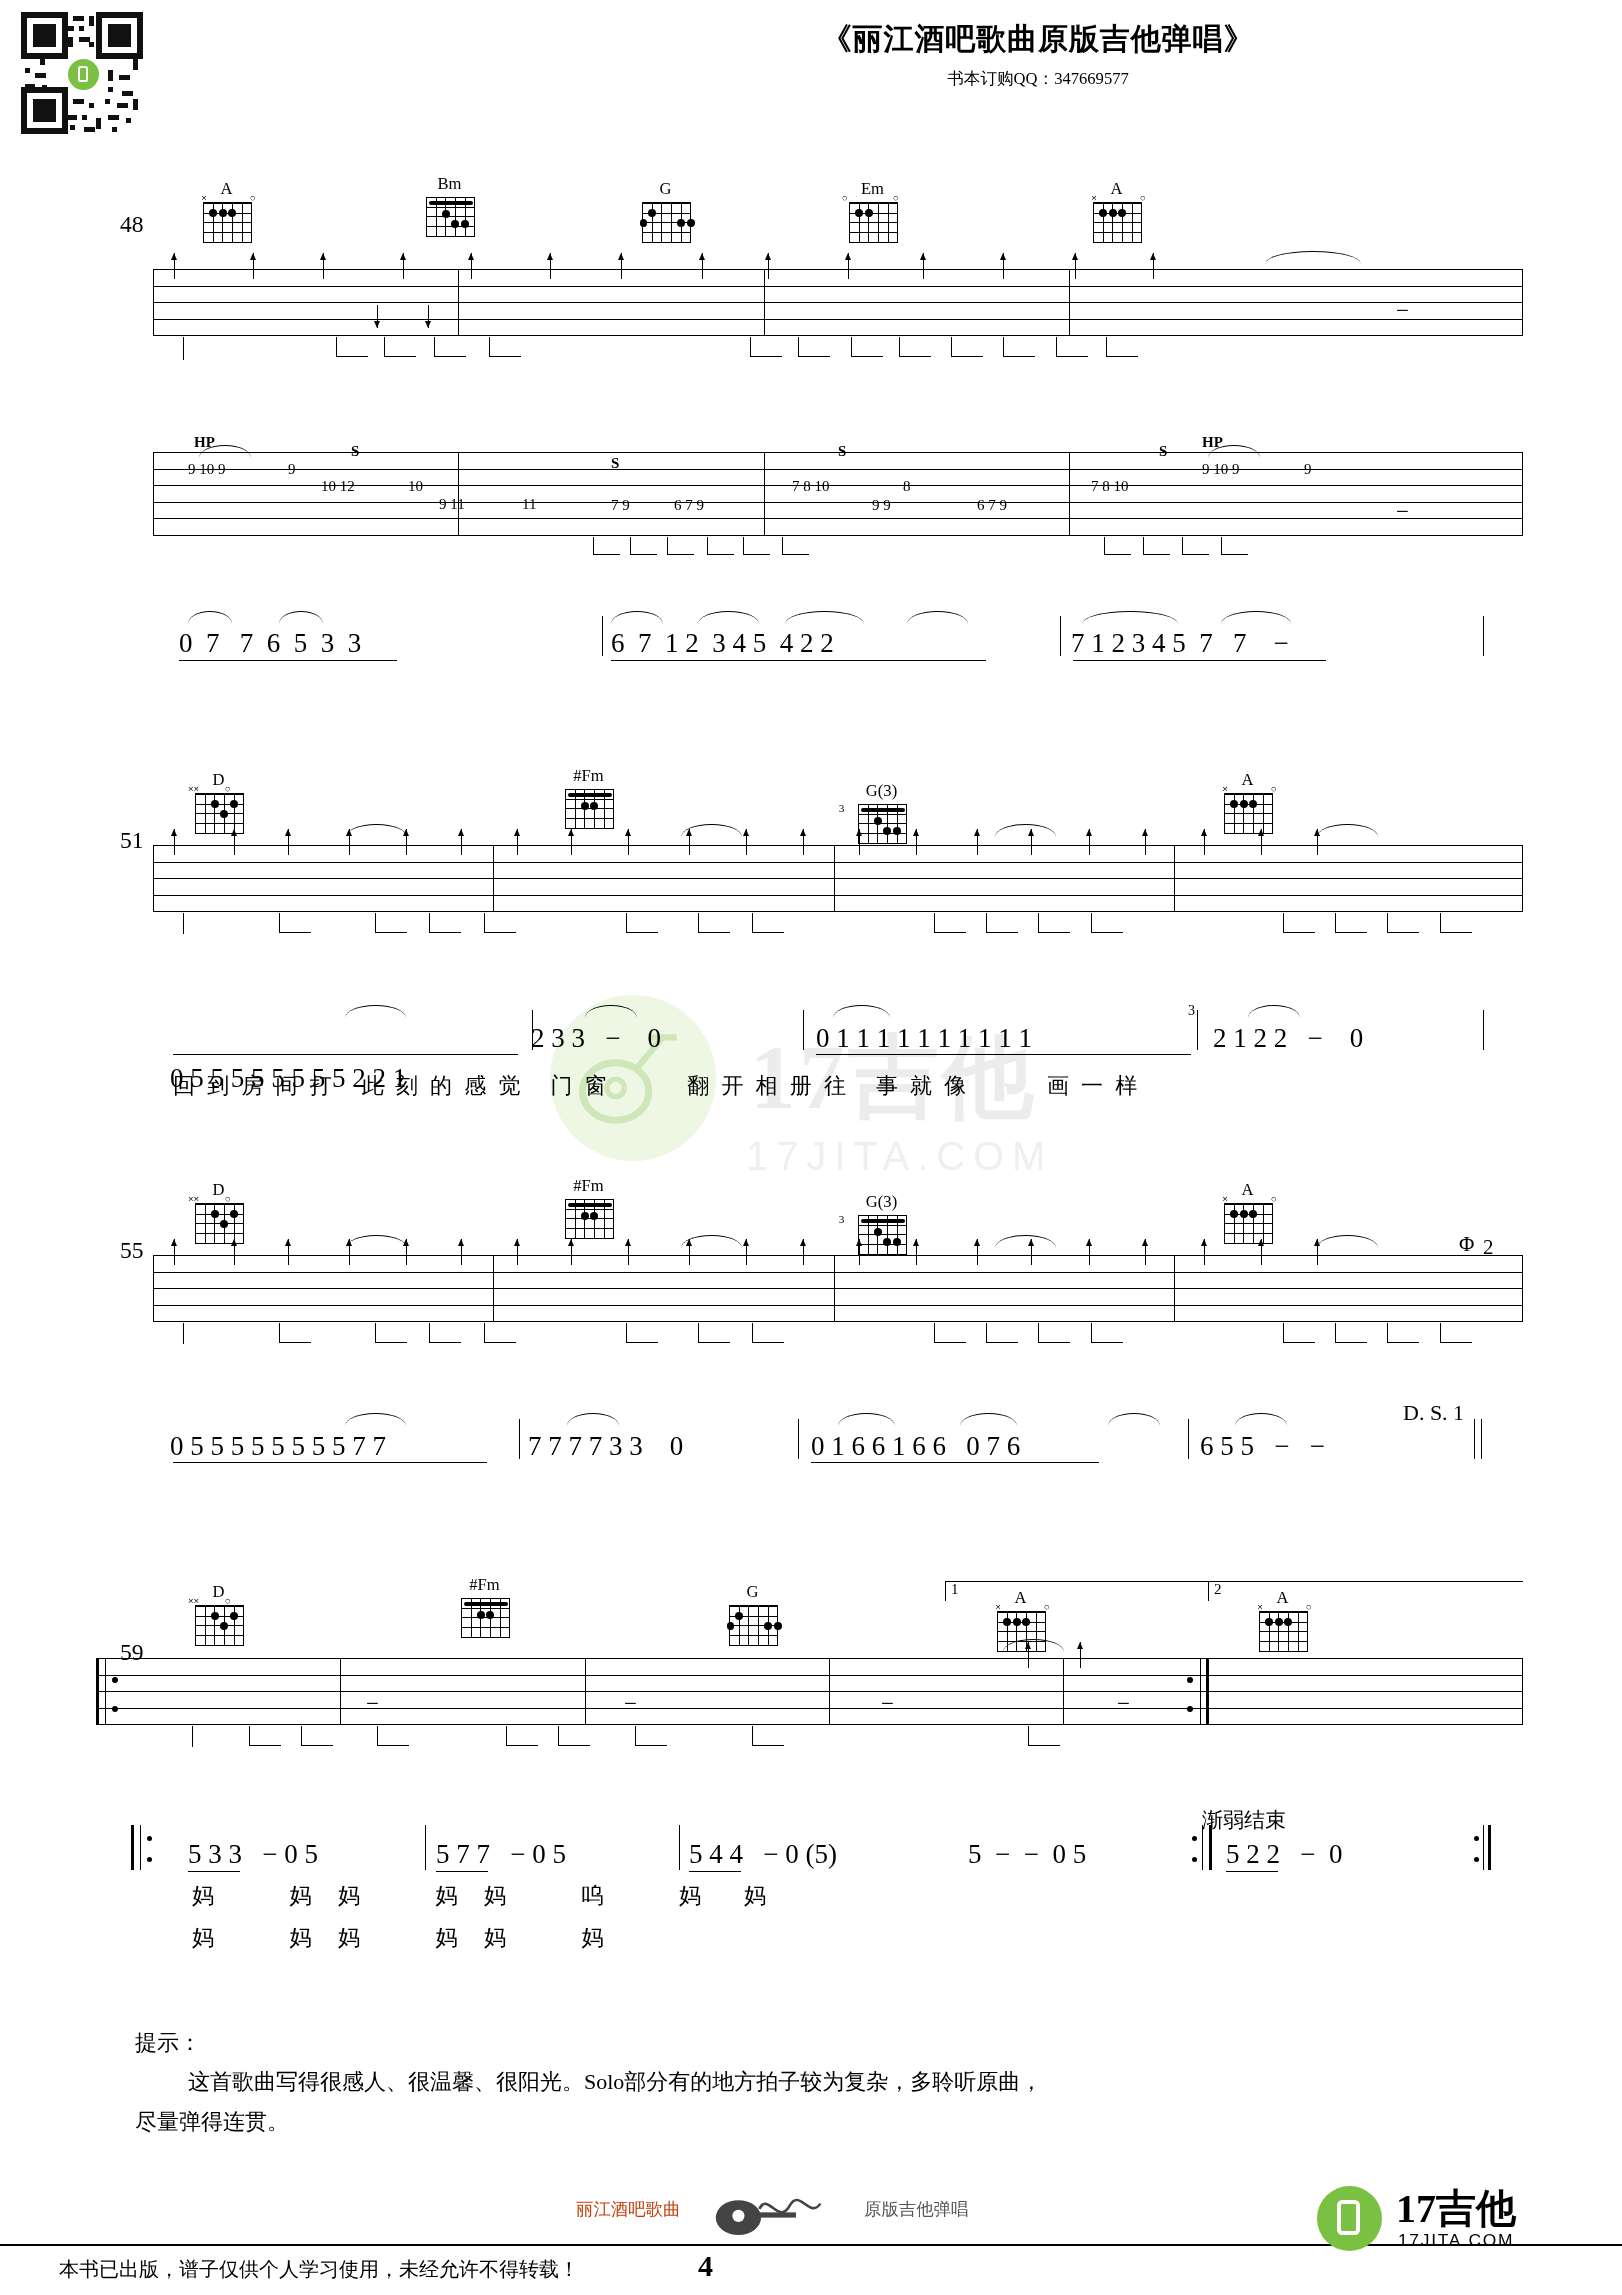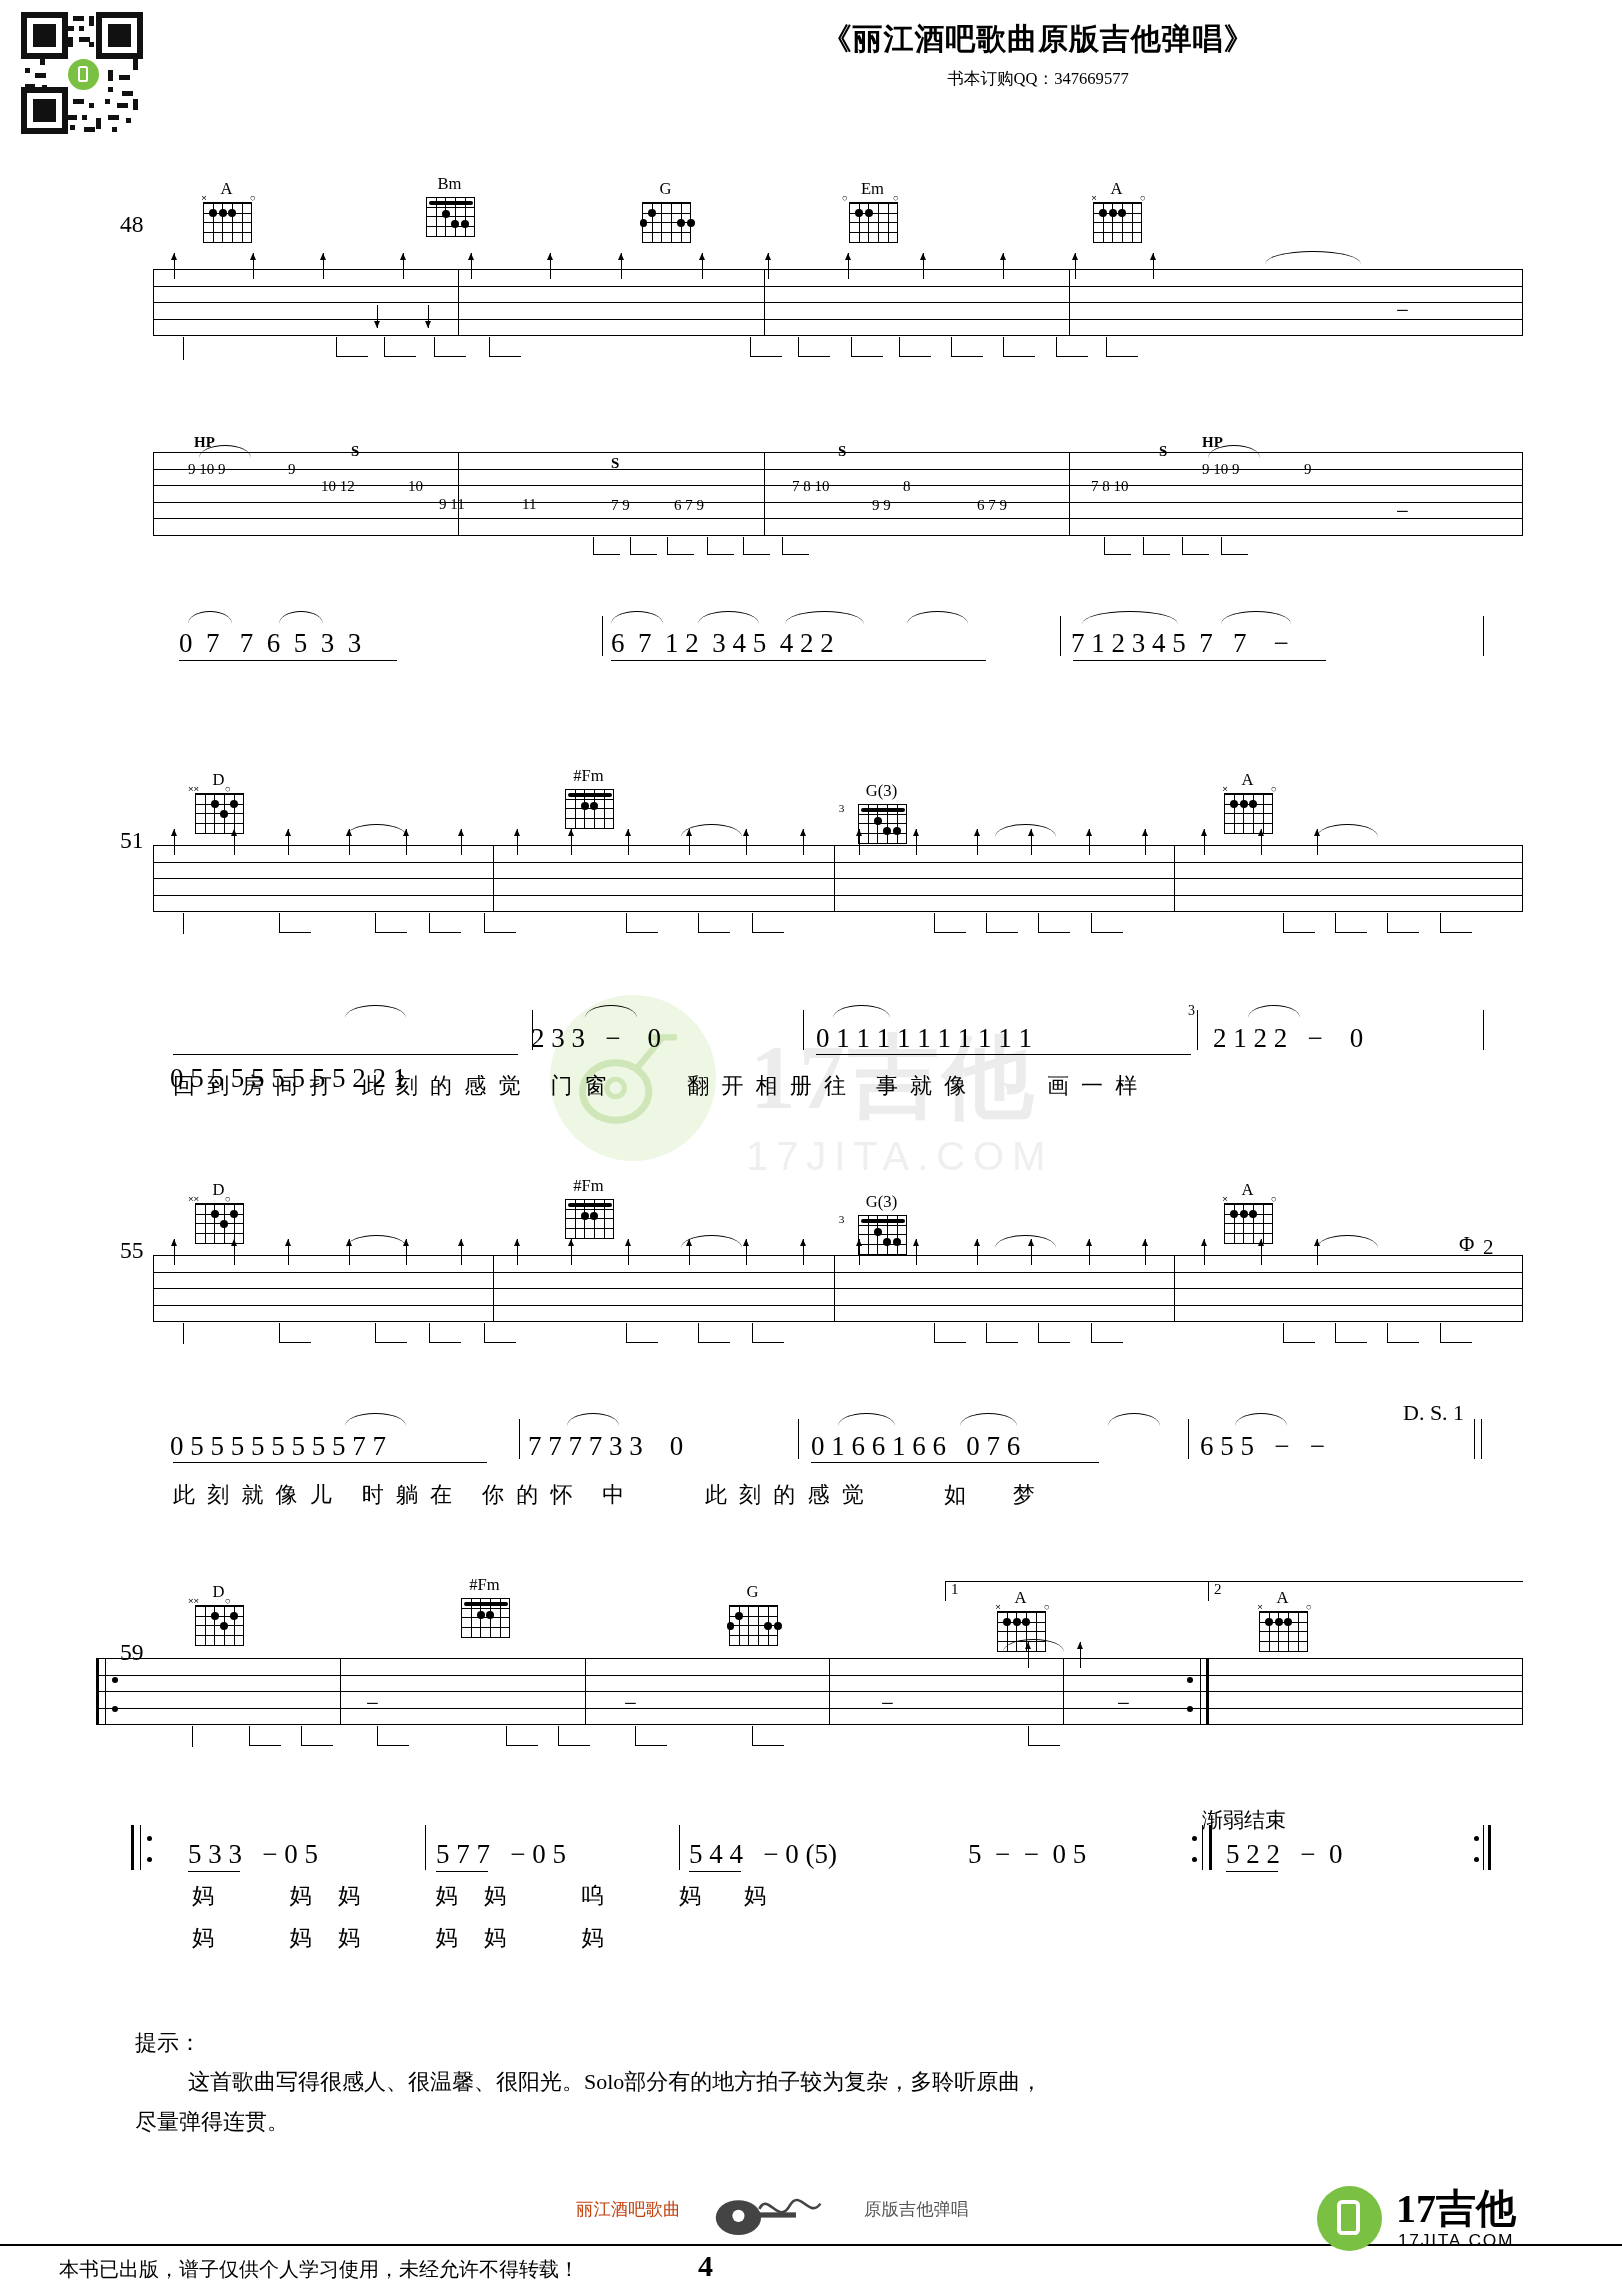--- a/index.html
+++ b/index.html
@@ -611,21 +611,20 @@
   <div class="bar" style="left:1481px;top:1419px;height:40px;"></div>
   <div class="slur" style="left:345px;top:1413px;width:61px;"></div>
   <div class="slur" style="left:567px;top:1413px;width:52px;"></div>
   <div class="slur" style="left:838px;top:1413px;width:57px;"></div>
   <div class="slur" style="left:960px;top:1413px;width:57px;"></div>
   <div class="slur" style="left:1108px;top:1413px;width:52px;"></div>
   <div class="slur" style="left:1235px;top:1413px;width:52px;"></div>
   <div class="under" style="left:173px;top:1462px;width:314px;"></div>
   <div class="under" style="left:811px;top:1462px;width:288px;"></div>
 
-  <div class="lyr" style="left:173px;top:1480px;letter-spacing:12.2px;">此刻就像儿 时躺在 你的怀 中　　此刻的感觉　　如　梦</div>
 
   <div class="sysnum" style="left:120px;top:1639px;">59</div>
   <div class="chord" style="left:188px;top:1584px;">
     <div class="nm">D</div>
     <div class="mute" style="left:0px;">××</div>
       <div class="mute" style="left:37px;">○</div>
     <div class="grid">
       <div class="v" style="left:8.7px"></div>
         <div class="v" style="left:18.3px"></div>
         <div class="v" style="left:28px"></div>

